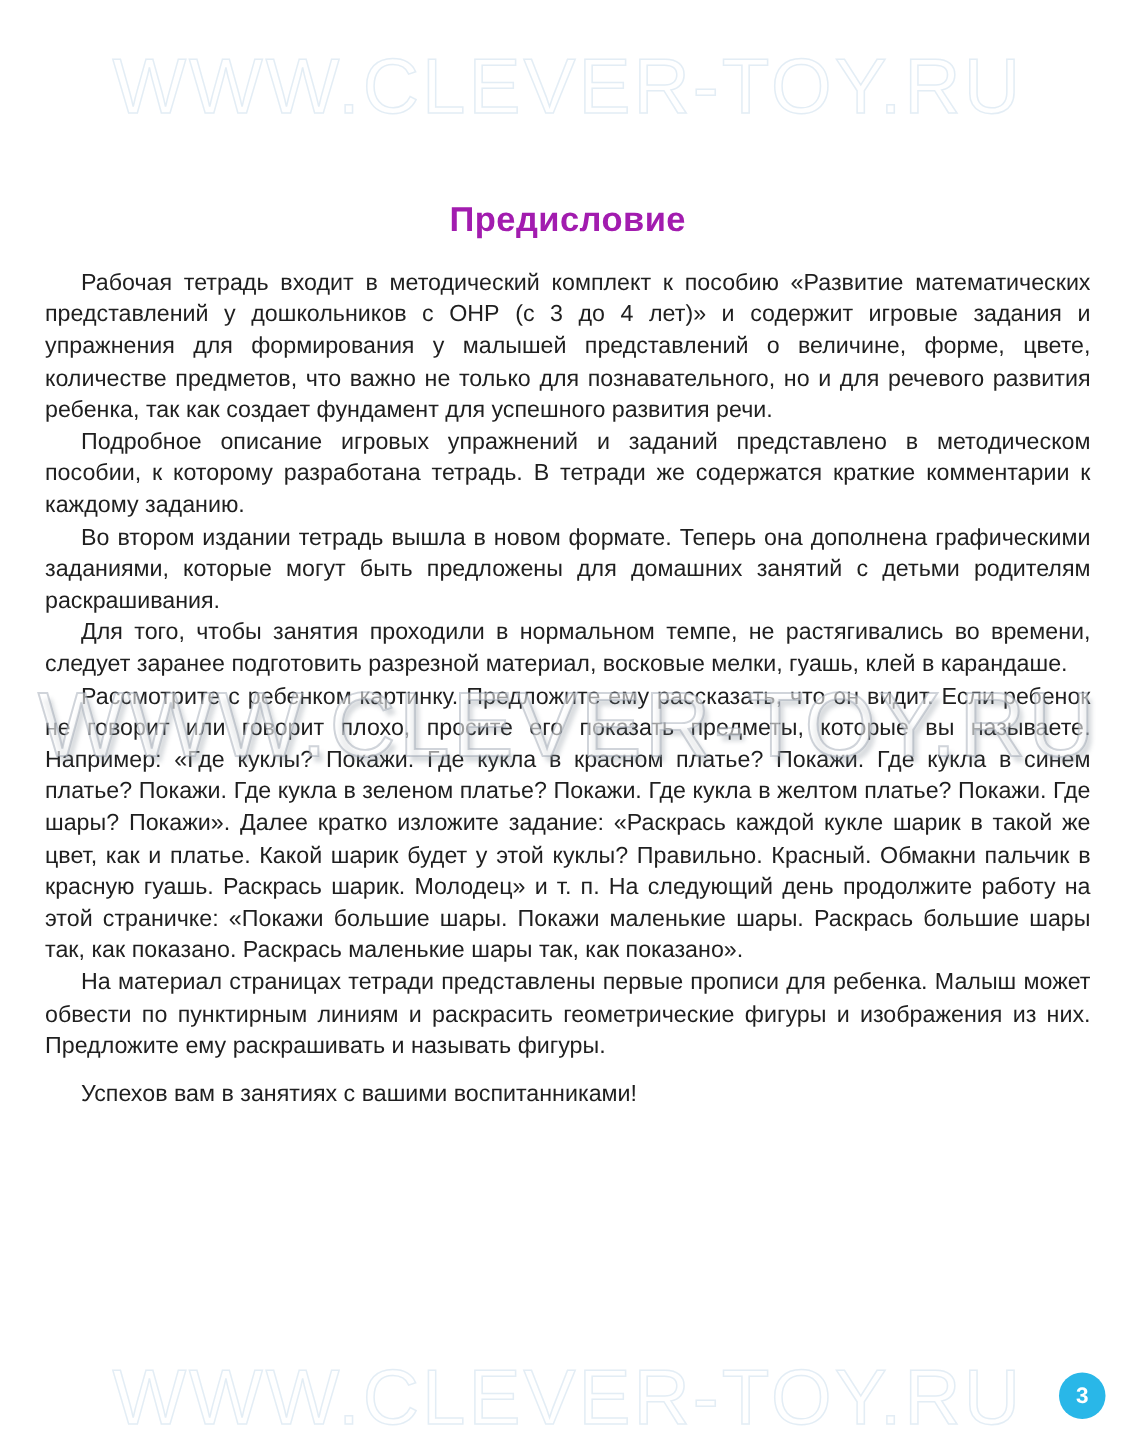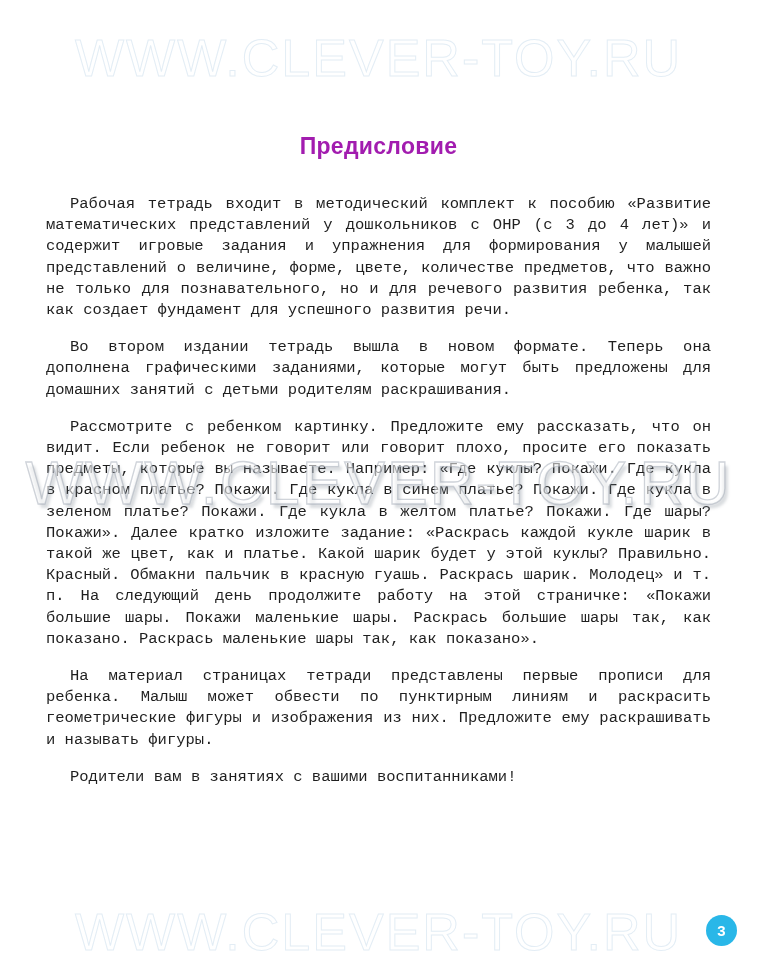--- a/index.html
+++ b/index.html
@@ -41,23 +41,22 @@
     top: 178px;
     left: 30px;
     width: 697px;
     font-size: 15.5px;
     line-height: 21.2px;
     color: #1f1f1f;
     text-align: justify;
     z-index: 1;
   }
   .content p {
-    margin: 16px;
+    margin: 0;
     text-indent: 24px;
-    font-family: Liberation Mono, monospace;
   }
   .content p.closing {
     margin-top: 11px;
     text-align: left;
   }
 
   
   .watermark {
     position: absolute;
     left: 50%;
@@ -115,24 +114,26 @@
 <body>
 
 <div class="sheet">
 
   <div class="watermark wm-top">WWW.CLEVER-TOY.RU</div>
 
   <h1 class="page-title">Предисловие</h1>
 
   <main class="content">
     <p>Рабочая тетрадь входит в методический комплект к пособию «Развитие математических представлений у дошкольников с ОНР (с 3 до 4 лет)» и содержит игровые задания и упражнения для формирования у малышей представлений о величине, форме, цвете, количестве предметов, что важно не только для познавательного, но и для речевого развития ребенка, так как создает фундамент для успешного развития речи.</p>
+    <p>Подробное описание игровых упражнений и заданий представлено в методическом пособии, к которому разработана тетрадь. В тетради же содержатся краткие комментарии к каждому заданию.</p>
     <p>Во втором издании тетрадь вышла в новом формате. Теперь она дополнена графическими заданиями, которые могут быть предложены для домашних занятий с детьми родителям раскрашивания.</p>
+    <p>Для того, чтобы занятия проходили в нормальном темпе, не растягивались во времени, следует заранее подготовить разрезной материал, восковые мелки, гуашь, клей в карандаше.</p>
     <p>Рассмотрите с ребенком картинку. Предложите ему рассказать, что он видит. Если ребенок не говорит или говорит плохо, просите его показать предметы, которые вы называете. Например: «Где куклы? Покажи. Где кукла в красном платье? Покажи. Где кукла в синем платье? Покажи. Где кукла в зеленом платье? Покажи. Где кукла в желтом платье? Покажи. Где шары? Покажи». Далее кратко изложите задание: «Раскрась каждой кукле шарик в такой же цвет, как и платье. Какой шарик будет у этой куклы? Правильно. Красный. Обмакни пальчик в красную гуашь. Раскрась шарик. Молодец» и т. п. На следующий день продолжите работу на этой страничке: «Покажи большие шары. Покажи маленькие шары. Раскрась большие шары так, как показано. Раскрась маленькие шары так, как показано».</p>
     <p>На материал страницах тетради представлены первые прописи для ребенка. Малыш может обвести по пунктирным линиям и раскрасить геометрические фигуры и изображения из них. Предложите ему раскрашивать и называть фигуры.</p>
-    <p class="closing">Родители вам в занятиях с вашими воспитанниками!</p>
+    <p class="closing">Успехов вам в занятиях с вашими воспитанниками!</p>
   </main>
 
   <div class="watermark wm-mid">WWW.CLEVER-TOY.RU</div>
 
   <div class="watermark wm-bottom">WWW.CLEVER-TOY.RU</div>
 
   <div class="page-badge">
     <span>3</span>
   </div>
 

